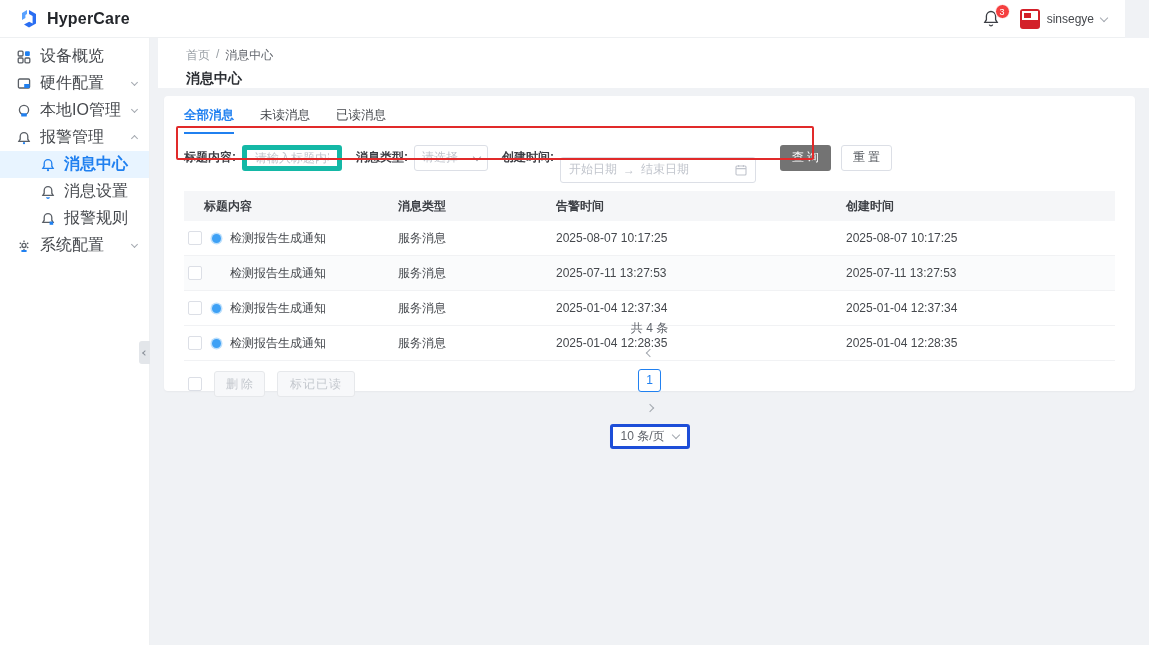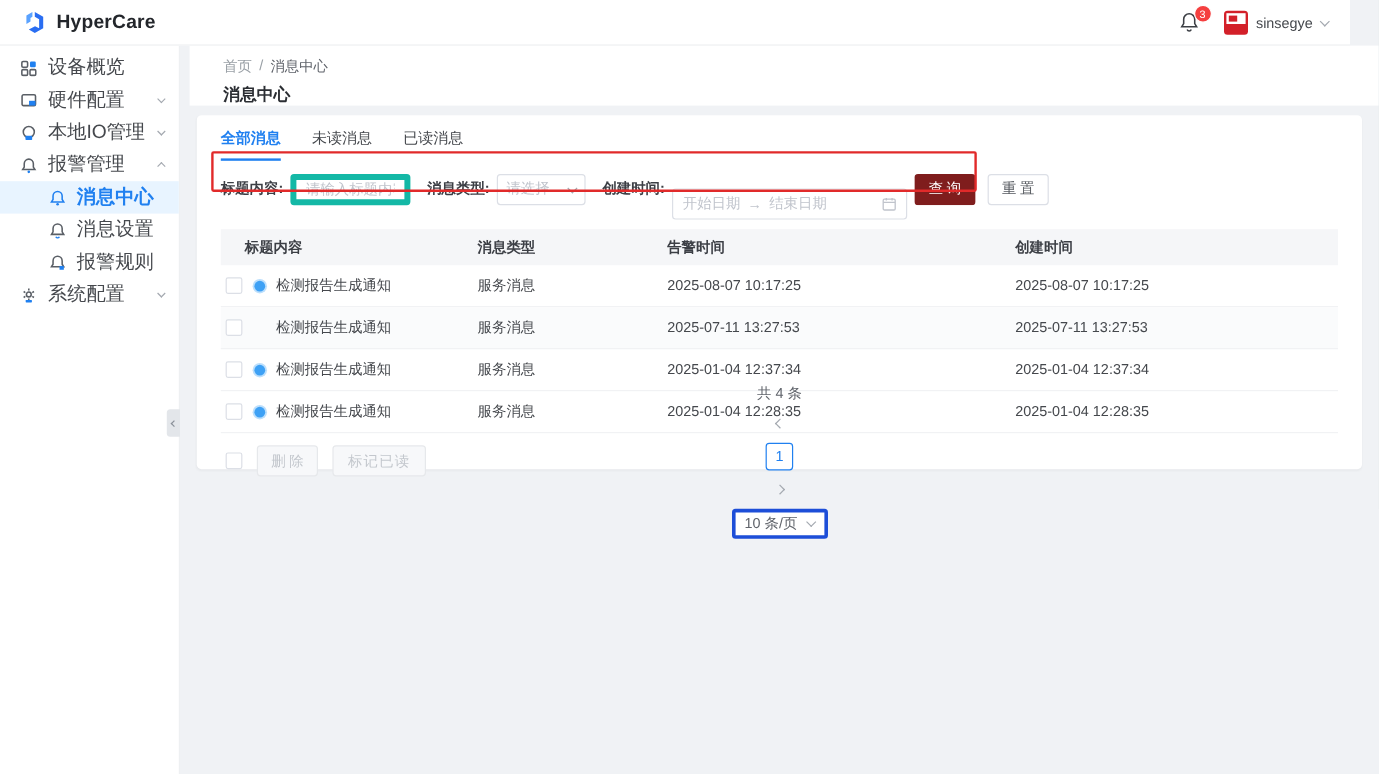--- a/index.html
+++ b/index.html
@@ -67,21 +67,21 @@
   .f-input::placeholder{ color:#c0c4cc; }
   .f-select{ width:74px; height:26px; border:1px solid #dcdfe6; border-radius:3px; padding:0 7px;
              display:flex; align-items:center; justify-content:space-between; color:#c0c4cc; cursor:pointer; background:#fff; }
   .f-date{ width:196px; height:26px; border:1px solid #dcdfe6; border-radius:3px; padding:0 8px;
            display:flex; align-items:center; gap:6px; color:#c0c4cc; cursor:pointer; background:#fff;margin-top:24px; }
   .f-date .ph{ white-space:nowrap; }
   .f-date .sep{ color:#c0c4cc; }
   .f-gap{ width:14px; }
   .btn{ height:26px; border-radius:3px; padding:0 11px; font-size:12px; letter-spacing:3px; padding-right:8px;
         display:inline-flex; align-items:center; cursor:pointer; border:1px solid transparent; font-family:inherit; }
-  .btn-primary{ background:#7f1d1d; color:#fff; margin-left:6px; }
+  .btn-primary{ background:#737373; color:#fff; margin-left:24px; }
   .btn-plain{ background:#fff; color:#55595f; border-color:#dcdfe6; margin-left:10px; }
   .btn-disabled{ background:#f7f8fa; color:#c3c7cd; border-color:#e6e8eb; cursor:not-allowed; }
 
   
   .annotation-rect{ position:absolute; left:176px; top:126px; width:638px; height:34px;
                     border:2px solid #e12a2a; border-radius:2px; pointer-events:none; z-index:20; }
 
   
   .tbl{ margin-top:20px; }
   .trow{ display:flex; align-items:center; }

